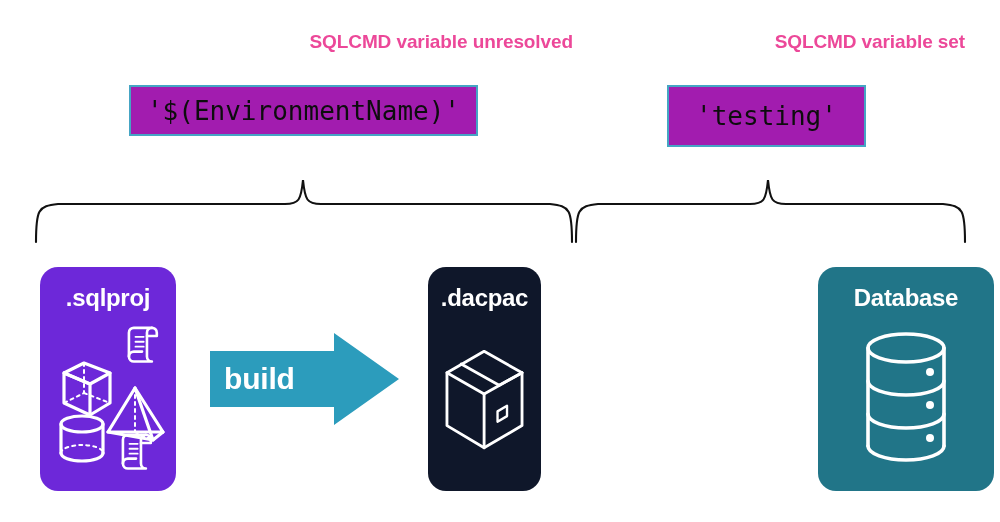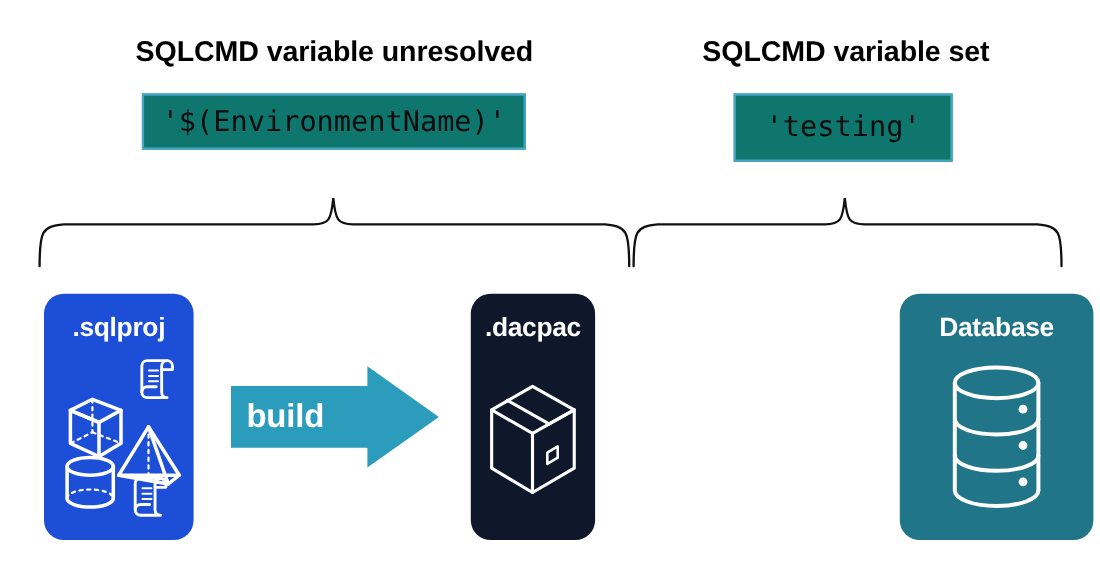--- a/index.html
+++ b/index.html
@@ -21,34 +21,34 @@
     left: 0; top: 0;
     width: 1000px;
     height: 522px;
   }
 
   
   .caption {
     position: absolute;
     font-family: "Liberation Sans", sans-serif;
     font-weight: bold;
-    font-size: 26px;
-    color: #000000;
-    text-align: center;
+    font-size: 19px;
+    color: #ec4899;
+    text-align: right;
     white-space: nowrap;
     letter-spacing: -0.1px;
   }
   #caption-left  { left: 35px;  top: 31px; width: 538px; }
   #caption-right { left: 573px; top: 31px; width: 392px; }
 
   
   .code-box {
     position: absolute;
     box-sizing: border-box;
-    background: #0f766e;
+    background: #a21caf;
     border: 2px solid #45A5C4;
     display: flex;
     align-items: center;
     justify-content: center;
     font-family: "DejaVu Sans Mono", "Liberation Mono", monospace;
     font-size: 26px;
     color: #0d0d0d;
     white-space: nowrap;
   }
   #code-box-left  { left: 129px; top: 85px;  width: 349px; height: 51px; }
@@ -85,21 +85,21 @@
     letter-spacing: -0.3px;
   }
   .card-art {
     position: absolute;
     left: 0;
     top: 52px;
     width: 100%;
     height: 165px;
   }
 
-  #card-sqlproj  { left: 40px;  width: 136px; background: #1d4ed8; }
+  #card-sqlproj  { left: 40px;  width: 136px; background: #6d28d9; }
   #card-dacpac   { left: 428px; width: 113px; background: #0f172a; }
   #card-database { left: 818px; width: 176px; background: #217588; }
 
   
   .arrow {
     position: absolute;
     top: 331px;
     height: 96px;
   }
   .arrow svg { display: block; }

